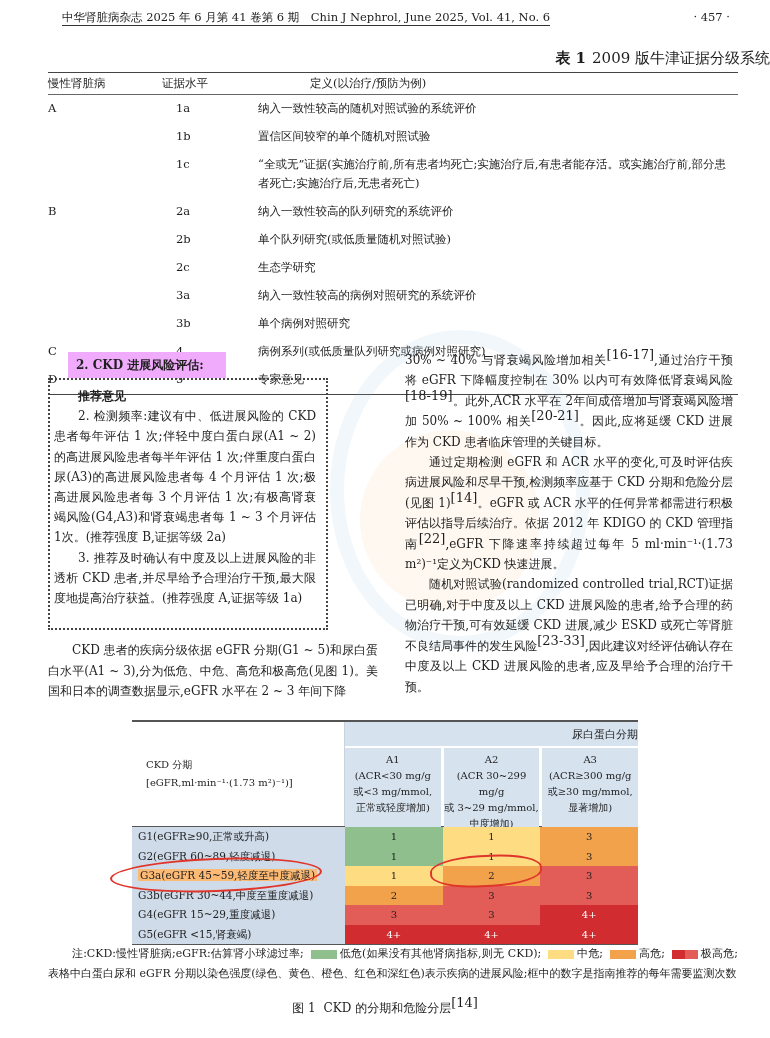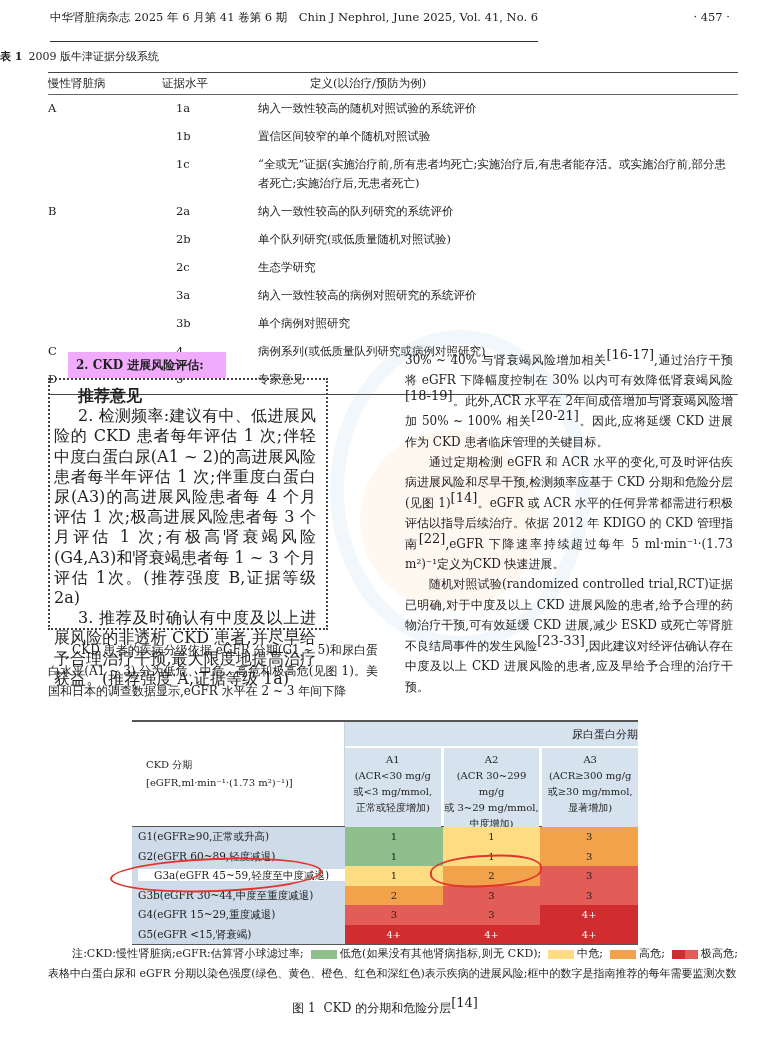--- a/index.html
+++ b/index.html
@@ -1,37 +1,37 @@
 <!DOCTYPE html>
 <html><head>
 <meta charset="utf-8">
 <style>
   * { margin: 0; padding: 0; box-sizing: border-box; }
   html, body { width: 770px; height: 1038px; background: #ffffff; }
   body { position: relative; font-family: "DejaVu Serif", "Liberation Serif", serif; color: #1e1e1e; overflow: hidden; }
 
   .running-head { position: absolute; left: 50px; top: 8px; width: 680px; height: 22px; font-size: 11.5px; }
-  .running-head .journal { position: absolute; left: 0; top: 2px; border-bottom: 1px solid #333; padding-bottom: 16px; white-space: nowrap; }
+  .running-head .journal { position: absolute; left: 12px; top: 2px; border-bottom: 1px solid #333; padding-bottom: 0; white-space: nowrap; }
   .running-head .page { position: absolute; right: 0; top: 2px; white-space: nowrap; }
 
-  .table-title { position: absolute; left: 0; width: 770px; top: 49px; text-align: left; font-size: 11px; }
+  .table-title { position: absolute; left: 0; width: 770px; top: 49px; text-align: right; font-size: 15px; }
   .table-title b { font-weight: bold; margin-right: 6px; }
 
   .evidence-table { position: absolute; left: 48px; top: 72px; width: 690px; border-top: 1.5px solid #444; border-bottom: 1.5px solid #444; font-size: 11.5px; }
   .evidence-table .hdr { display: flex; height: 22px; align-items: center; border-bottom: 1px solid #666; }
   .evidence-table .row { display: flex; align-items: flex-start; padding: 4px 0 5px; line-height: 19px; }
   .c1 { width: 112px; padding-left: 0; flex: none; }
   .c2 { width: 98px; flex: none; padding-left: 16px; }
   .c3 { flex: 1; padding-right: 8px; }
   .hdr .c2 { padding-left: 2px; }
   .hdr .c3 { padding-left: 52px; }
 
   .section-label { position: absolute; left: 68px; top: 352px; width: 158px; height: 26px; background: #f0abfc; font-size: 12px; font-weight: bold; padding: 5px 0 0 8px; }
 
-  .rec-box { position: absolute; left: 48px; top: 378px; width: 280px; height: 252px; border: 2px dotted #444; padding: 6px 10px 0 4px; font-size: 16px; line-height: 20.2px; text-align: justify; }
+  .rec-box { position: absolute; left: 48px; top: 378px; width: 280px; height: 252px; border: 2px dotted #444; padding: 6px 10px 0 4px; font-size: 12px; line-height: 20.2px; text-align: justify; }
   .rec-box .rec-title { font-weight: bold; padding-left: 24px; }
   .rec-box p { text-indent: 24px; }
 
   .body-left { position: absolute; left: 48px; top: 640px; width: 330px; font-size: 12px; line-height: 20.6px; text-align: justify; }
   .body-left p { text-indent: 24px; }
 
   .body-right { position: absolute; left: 405px; top: 350px; width: 328px; font-size: 12px; line-height: 20.4px; text-align: justify; }
   .body-right p { text-indent: 24px; }
   .body-right p.cont { text-indent: 0; }
   sup { font-size: 13px; vertical-align: super; line-height: 0; }
@@ -43,21 +43,21 @@
   .fig { position: absolute; left: 132px; top: 720px; width: 506px; font-family: "DejaVu Serif", serif; }
   .fig-top { display: flex; border-top: 2px solid #555; height: 106px; }
   .fig-left-hdr { width: 213px; background: #fff; font-size: 10px; line-height: 18px; padding: 34px 0 0 14px; border-right: 1px solid #c9d3e0; }
   .fig-right-hdr { flex: 1; display: flex; flex-direction: column; }
   .alb-title { height: 26px; background: #d6e2ee; text-align: right; font-size: 11px; line-height: 26px; border-bottom: 2px solid #fff; }
   .alb-cols { flex: 1; display: flex; gap: 3px; }
   .alb-col { flex: 1; background: #d6e2ee; text-align: center; font-size: 10px; line-height: 16px; padding-top: 4px; }
   .fig-body { border-top: 1px solid #555; border-bottom: 1px solid #555; }
   .g-row { display: flex; height: 19.5px; }
   .g-label { width: 213px; background: #cfdbe9; font-size: 10.5px; line-height: 19.5px; padding-left: 6px; white-space: nowrap; position: relative; }
-  .g-label .hl { background: #ffffff; padding: 0 16px; }
+  .g-label .hl { background: #fdba74; padding: 0 2px; }
   .g-cell { flex: 1; text-align: center; font-size: 10px; line-height: 19.5px; }
   .g-cell.light { color: #fff; }
 
   .annot-ellipse1 { position: absolute; left: 110px; top: 858px; width: 212px; height: 34px; border: 2px solid #e0352b; border-radius: 50%; transform: rotate(-2deg); pointer-events: none; }
   .annot-ellipse2 { position: absolute; left: 430px; top: 855px; width: 112px; height: 32px; border: 2px solid #e0352b; border-radius: 45%; transform: rotate(-3deg); pointer-events: none; }
 
   .fig-note { position: absolute; left: 48px; top: 944px; width: 690px; font-size: 11px; line-height: 19.5px; text-indent: 24px; text-align: justify; }
   .swatch { display: inline-block; width: 26px; height: 9px; vertical-align: middle; margin: 0 3px; text-indent: 0; }
   .fig-caption { position: absolute; left: 0; width: 770px; top: 1000px; text-align: center; font-size: 12px; }
 </style>

